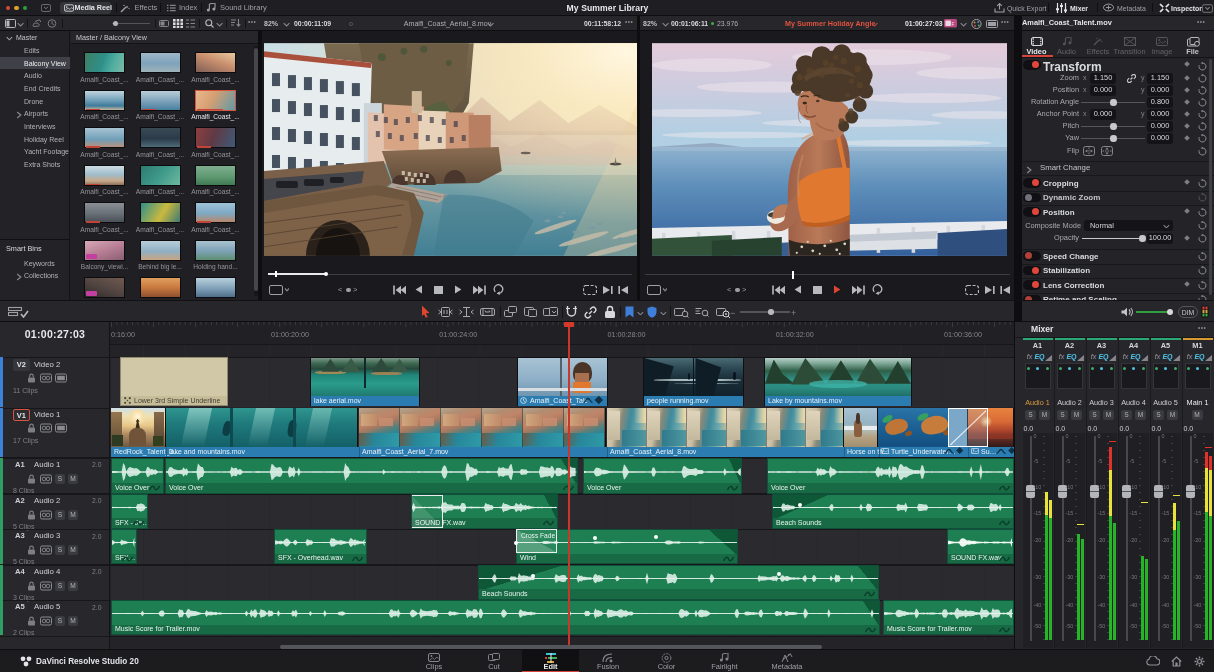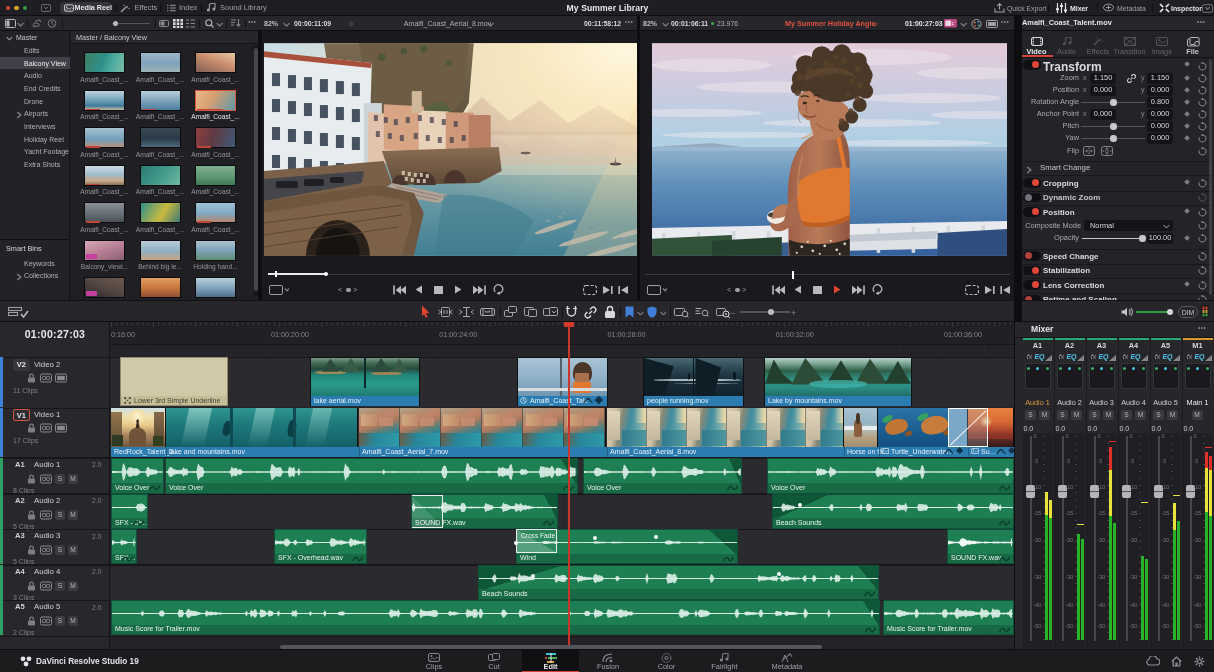--- a/index.html
+++ b/index.html
@@ -2103,21 +2103,21 @@
 <div class="abs" style="left:190.0px;top:125px;width:7px;height:1.4px;background:#e03228"></div>
 </div>
 <div class="abs" style="left:0;top:649px;width:1214px;height:23px;background:#1c1c1f;border-top:1px solid #0e0e11">
 <svg class="abs" style="left:20px;top:6px" width="12" height="11" viewBox="0 0 12 11">
         <g fill="#e3e4e8">
           <circle cx="3" cy="2.8" r="2.4"></circle>
           <circle cx="9" cy="2.8" r="2.4"></circle>
           <circle cx="6" cy="8" r="2.4"></circle>
         </g>
       </svg>
-<div style="position:absolute;left:36px;top:7px;font-size:8.2px;color:#e3e4e8;font-weight:700;letter-spacing:0px;line-height:1.15;white-space:nowrap;">DaVinci Resolve Studio 19</div>
+<div style="position:absolute;left:36px;top:7px;font-size:8.2px;color:#e3e4e8;font-weight:700;letter-spacing:0px;line-height:1.15;white-space:nowrap;">DaVinci Resolve Studio 20</div>
 <div class="abs" style="left:522px;top:0;width:57px;height:23px;background:#101013"></div>
 <div class="abs" style="left:522px;top:20.5px;width:57px;height:2.5px;background:#d5453c"></div>
 <svg class="abs" style="left:428px;top:3px" width="12" height="9" viewBox="0 0 12 9">
         <rect x="0.5" y="0.5" width="11" height="8" rx="1.5" fill="none" stroke="#85868c"></rect>
         <circle cx="3.4" cy="3" r="1" fill="#85868c"></circle>
         <path d="M1.5 7.5 L4.5 4.8 L6.5 6.4 L9 4 L10.5 5.6" fill="none" stroke="#85868c" stroke-width="0.8"></path>
       </svg>
 <div style="position:absolute;left:409px;text-align:center;top:13px;width:50px;font-size:7.4px;color:#9fa0a5;font-weight:400;letter-spacing:0px;line-height:1.15;white-space:nowrap;">Clips</div>
 <svg class="abs" style="left:488px;top:3px" width="12" height="9" viewBox="0 0 12 9">
         <rect x="0.5" y="1.5" width="7" height="6" rx="1" fill="none" stroke="#85868c"></rect>

